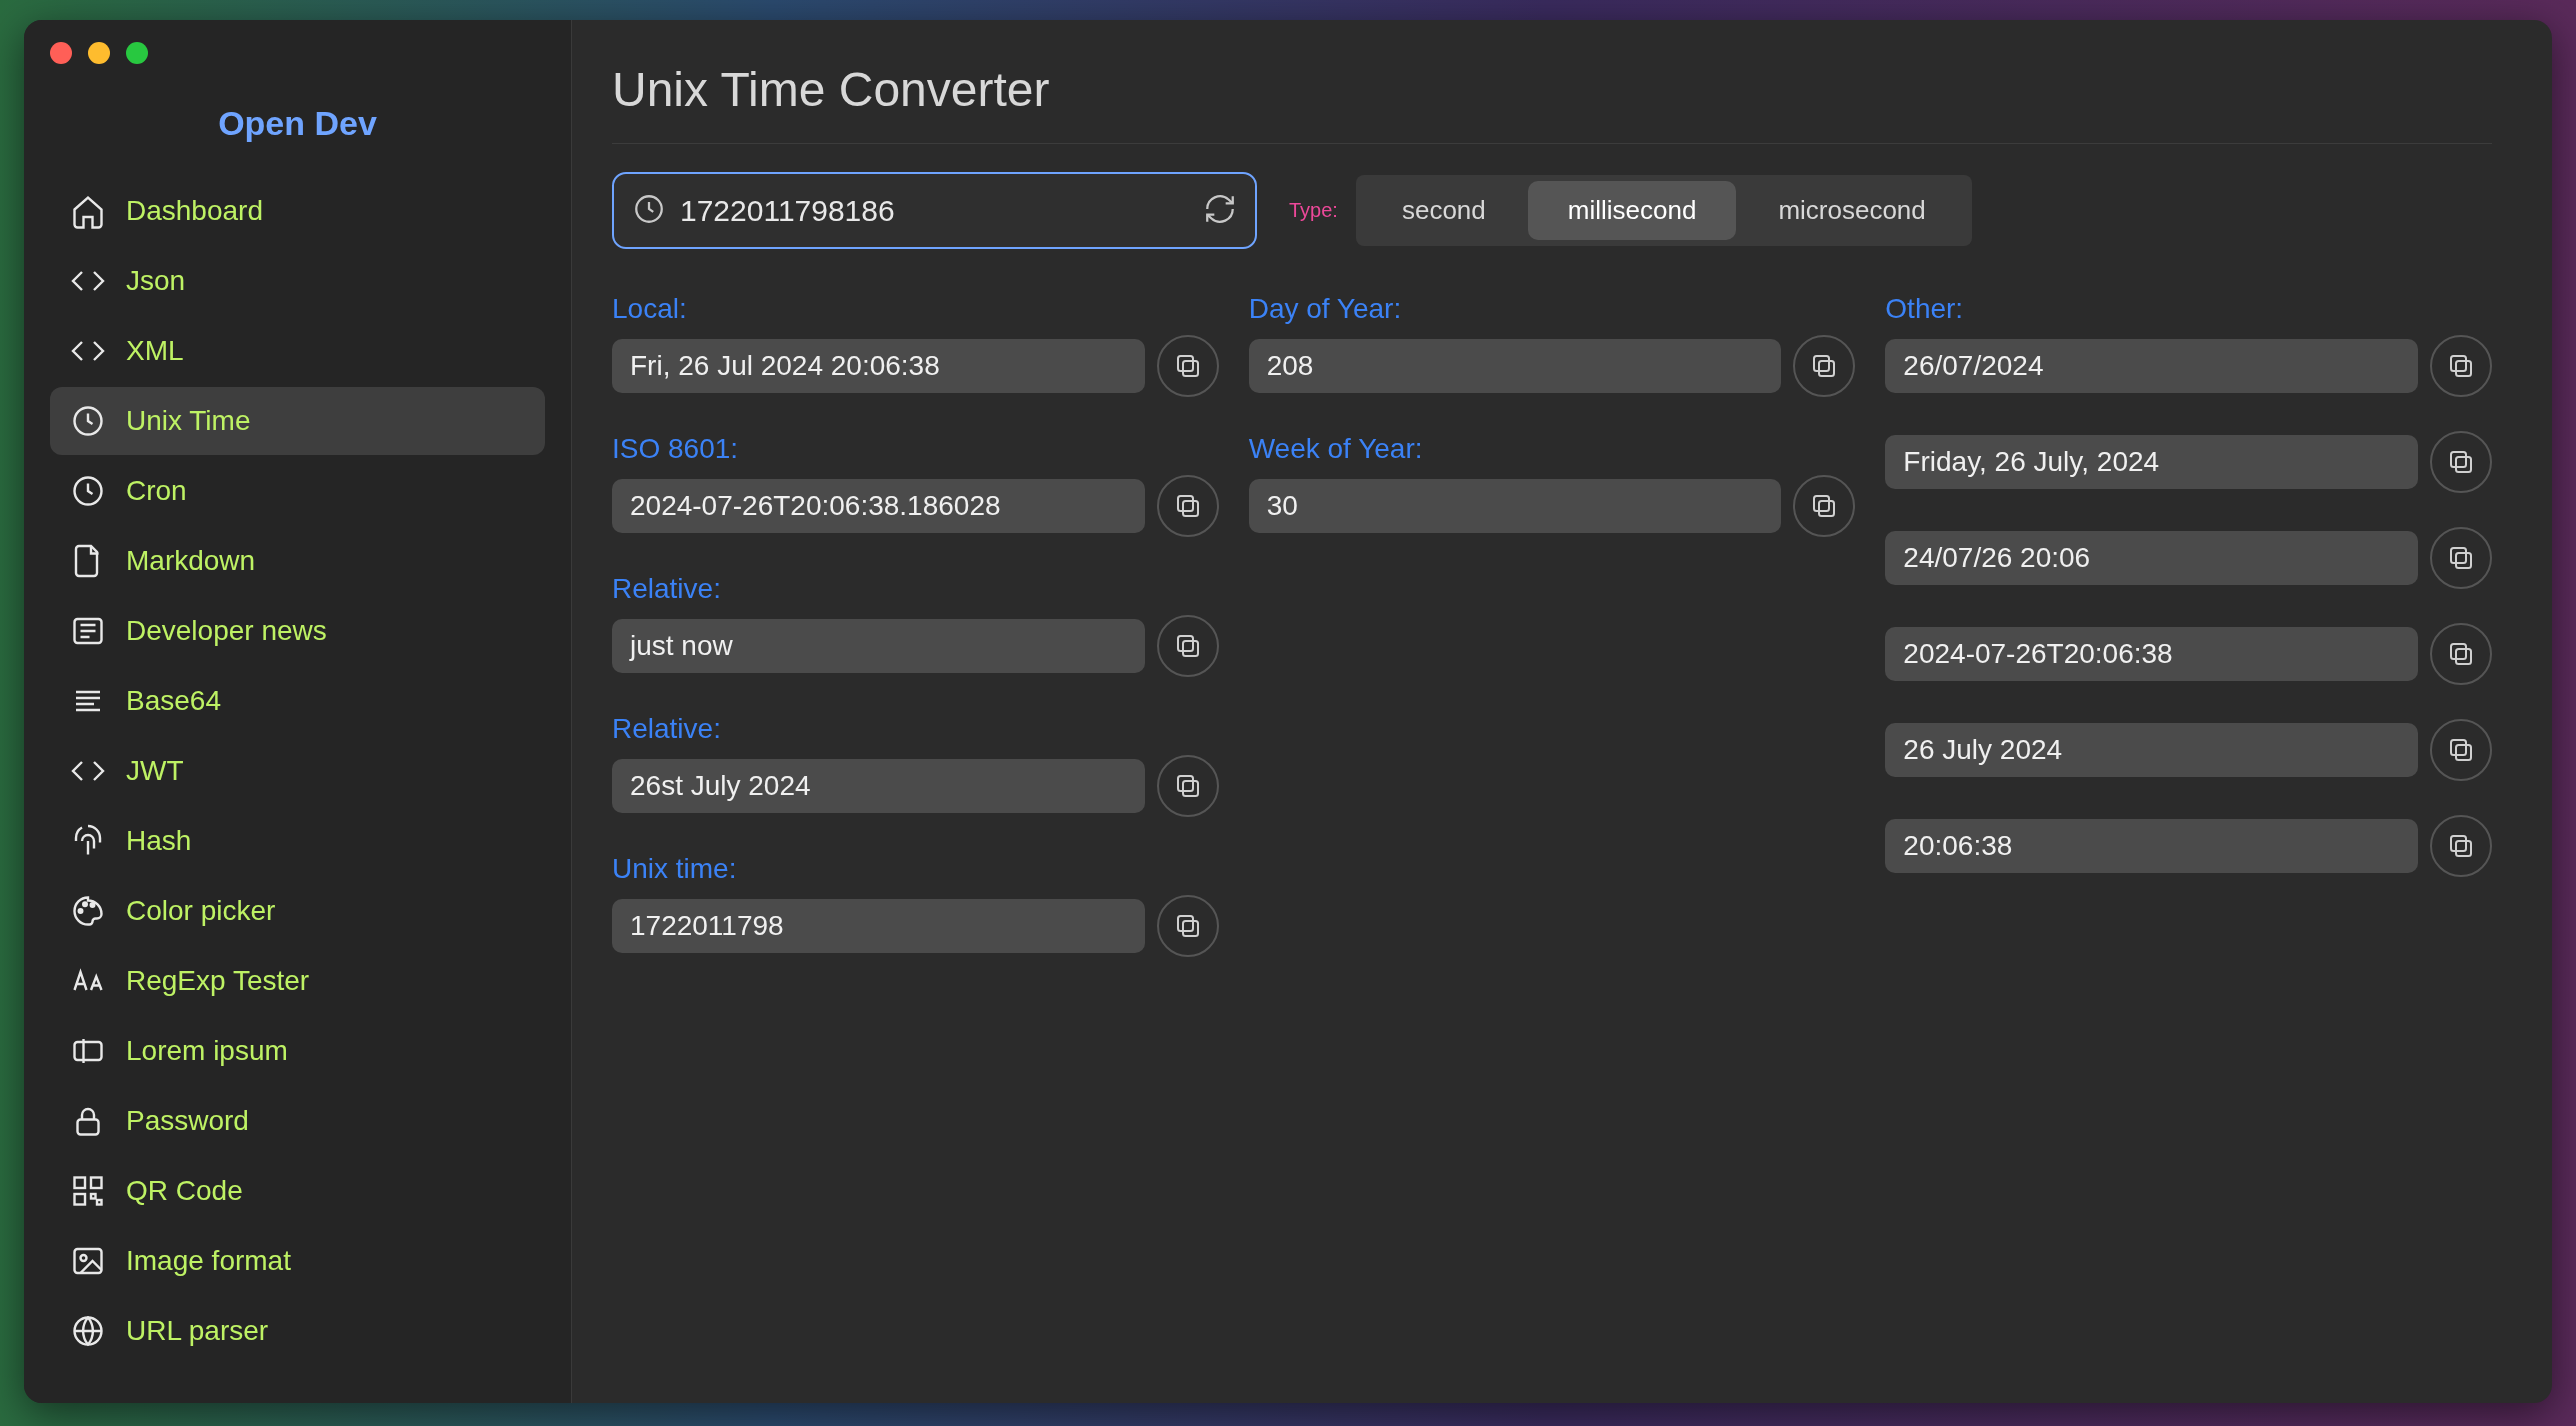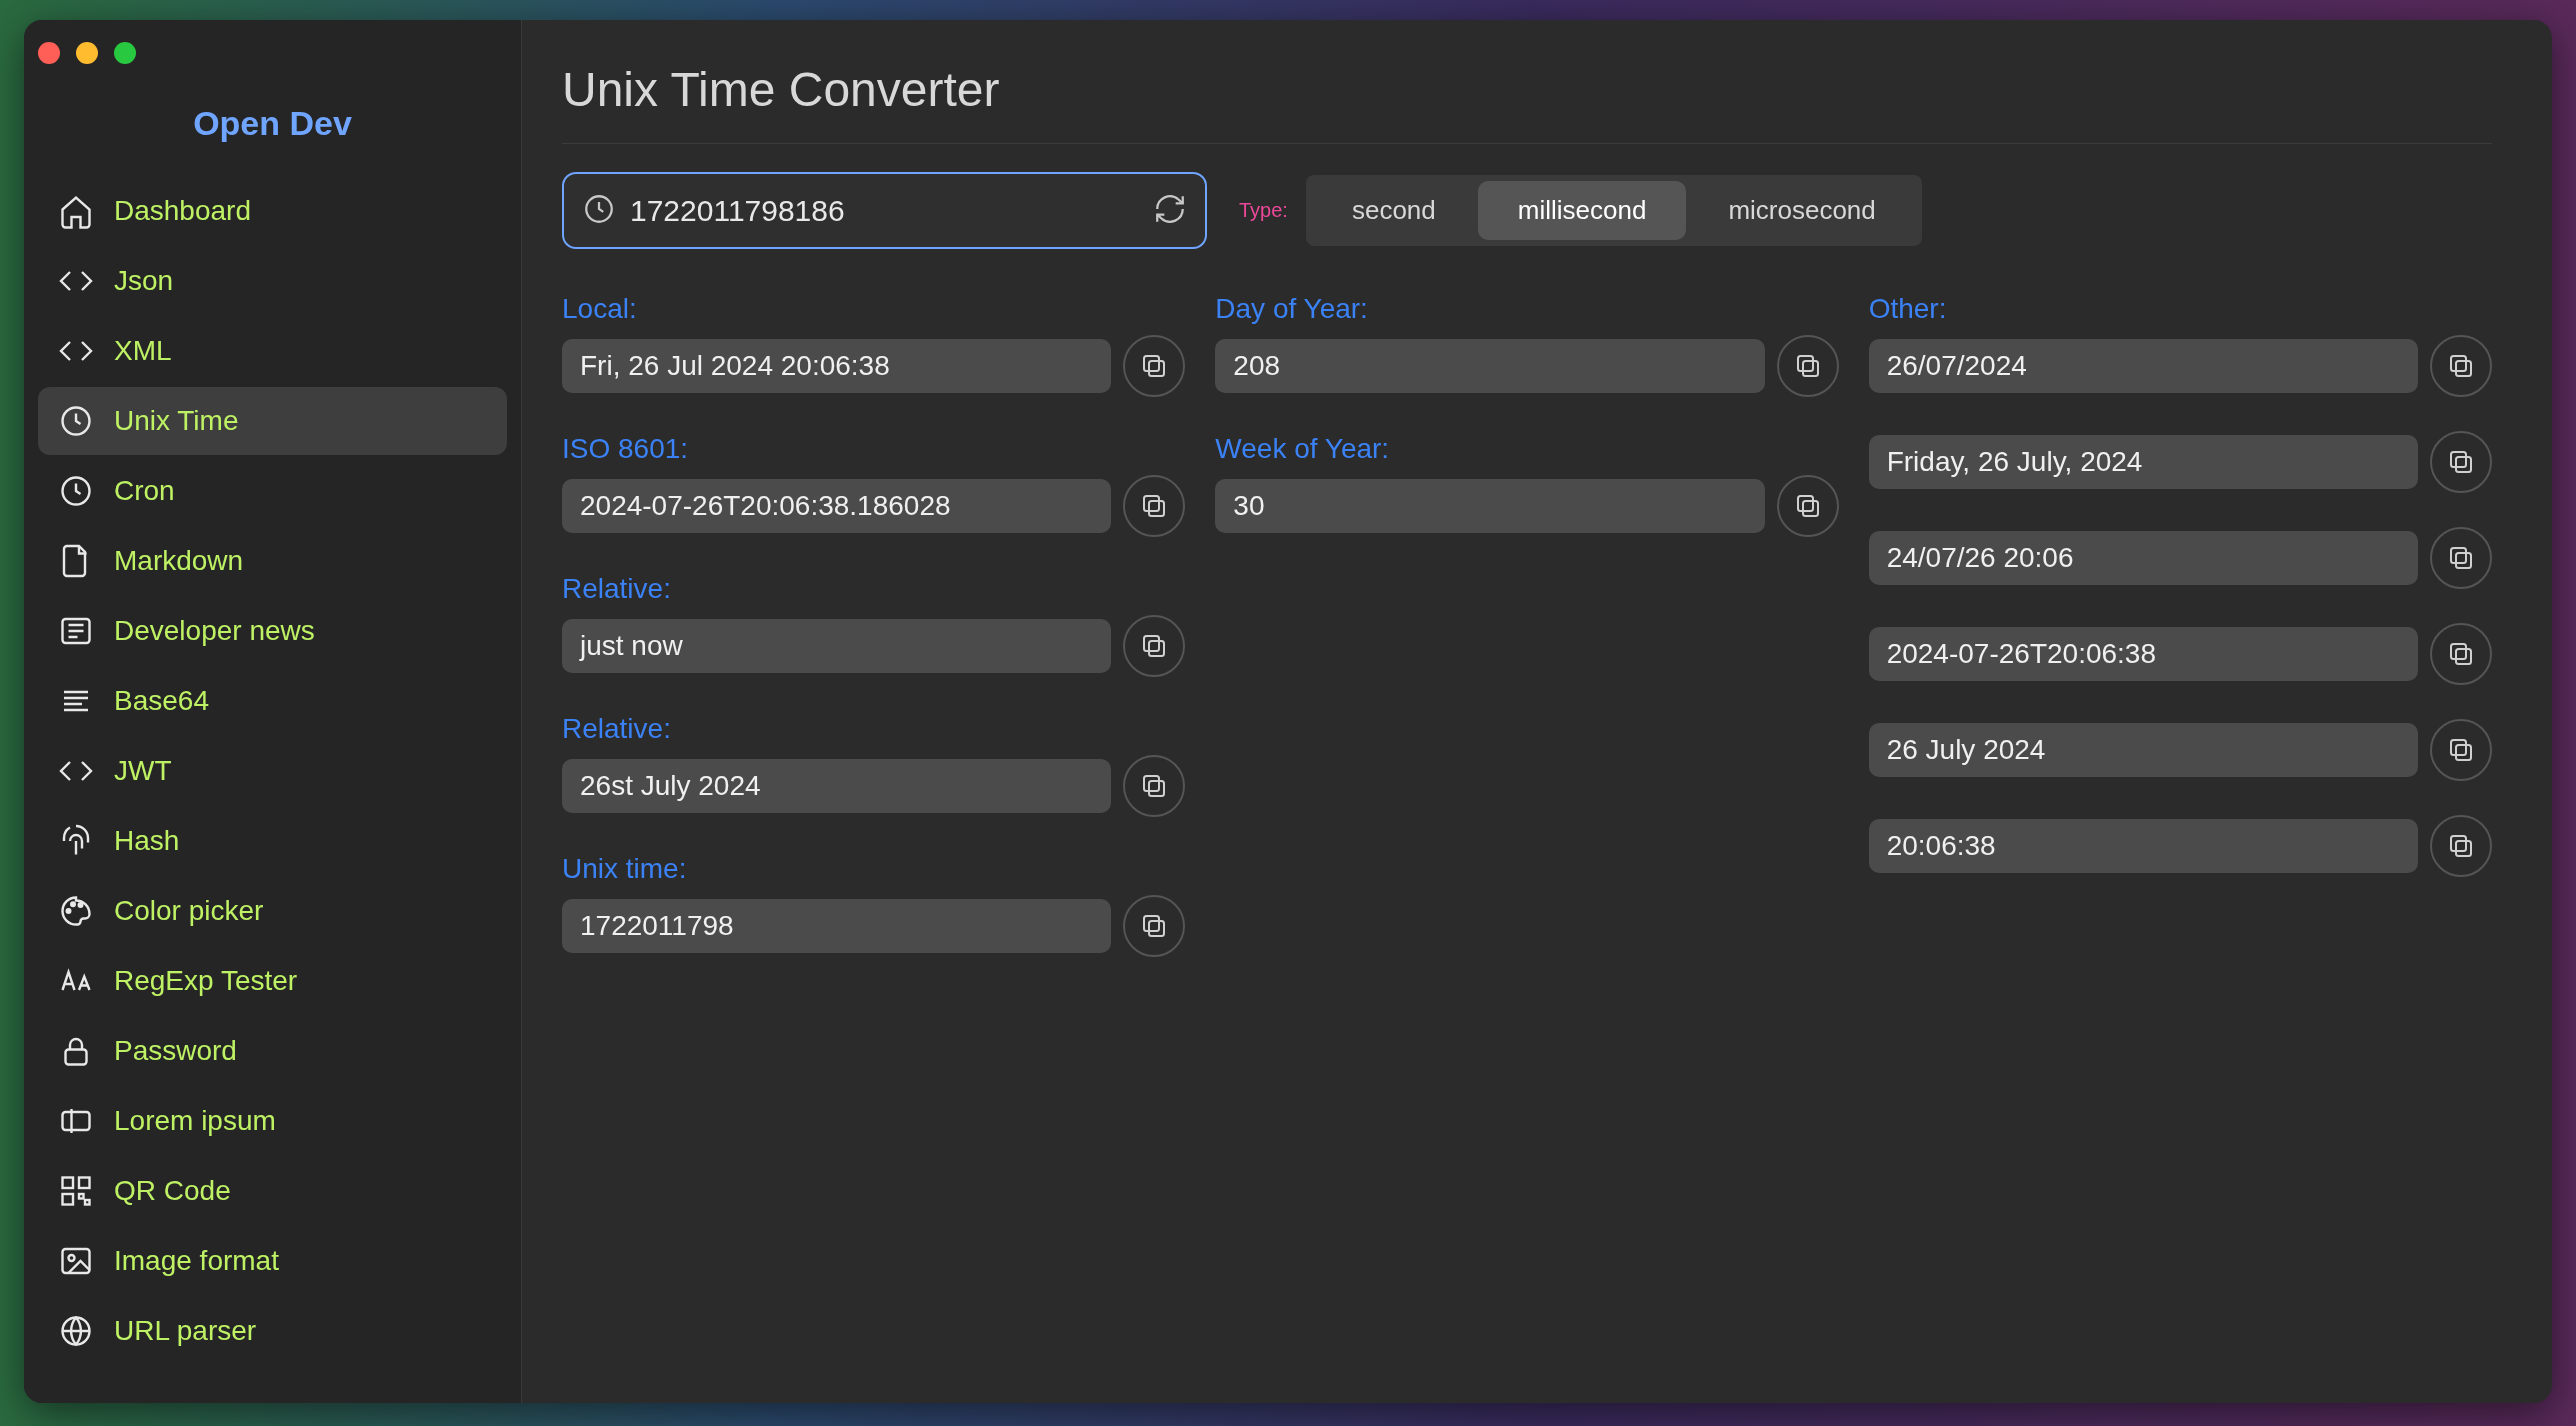--- a/index.html
+++ b/index.html
@@ -12,26 +12,26 @@
   .window {
     width: 100%;
     height: 100%;
     background: #2b2b2b;
     border-radius: 18px;
     display: flex;
     overflow: hidden;
     box-shadow: 0 10px 40px rgba(0,0,0,0.5);
   }
   .sidebar {
-    width: 498px;
+    width: 548px;
     background: #252525;
     border-right: 1px solid #3a3a3a;
     display: flex;
     flex-direction: column;
-    padding: 14px 2px;
+    padding: 14px 14px;
   }
   .traffic {
     display: flex;
     gap: 16px;
     padding: 8px 12px 18px 12px;
   }
   .traffic span {
     width: 22px; height: 22px; border-radius: 50%;
   }
   .t-close { background: #ff5f57; }
@@ -278,34 +278,34 @@
             <svg viewBox="0 0 24 24">
               <path d="M3 18l4-12 4 12M5 14h4"></path>
               <path d="M14 18l3.5-9 3.5 9M15.5 15h4"></path>
             </svg>
           </span>
           <span>RegExp Tester</span>
         </div>
         <div class="nav-item">
           <span class="nav-icon">
             <svg viewBox="0 0 24 24">
+              <rect x="3" y="6" width="18" height="12" rx="2"></rect>
+              <path d="M9 4v16"></path>
+            </svg>
+          </span>
+          <span>Lorem ipsum</span>
+        </div>
+        <div class="nav-item">
+          <span class="nav-icon">
+            <svg viewBox="0 0 24 24">
               <rect x="5" y="11" width="14" height="10" rx="2"></rect>
               <path d="M8 11V8a4 4 0 0 1 8 0v3"></path>
             </svg>
           </span>
           <span>Password</span>
-        </div>
-        <div class="nav-item">
-          <span class="nav-icon">
-            <svg viewBox="0 0 24 24">
-              <rect x="3" y="6" width="18" height="12" rx="2"></rect>
-              <path d="M9 4v16"></path>
-            </svg>
-          </span>
-          <span>Lorem ipsum</span>
         </div>
         <div class="nav-item">
           <span class="nav-icon">
             <svg viewBox="0 0 24 24">
               <rect x="3" y="3" width="7" height="7"></rect>
               <rect x="14" y="3" width="7" height="7"></rect>
               <rect x="3" y="14" width="7" height="7"></rect>
               <rect x="14" y="14" width="3" height="3"></rect>
               <rect x="18" y="18" width="3" height="3"></rect>
             </svg>

